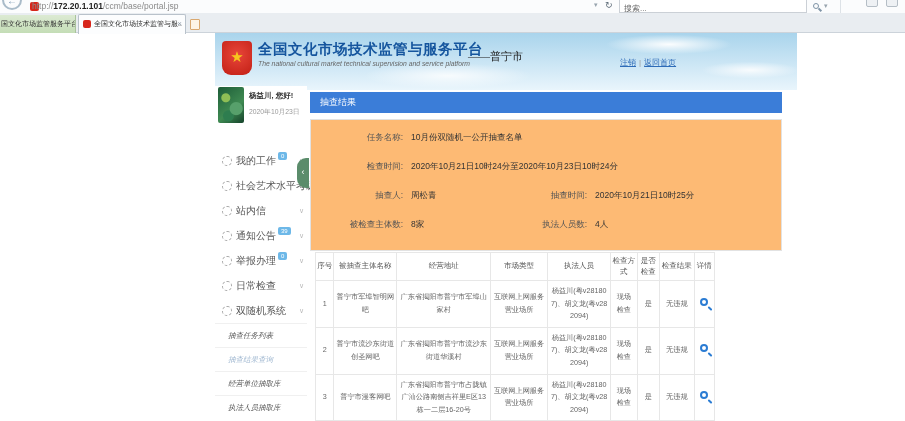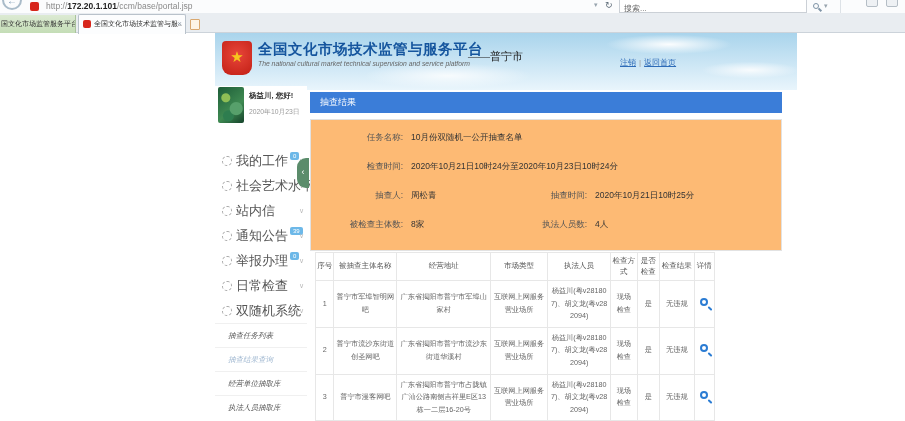--- a/index.html
+++ b/index.html
@@ -5,21 +5,21 @@
   * { margin:0; padding:0; box-sizing:border-box; }
   html,body { width:905px; height:421px; overflow:hidden; background:#fff;
     font-family:"Liberation Sans","DejaVu Sans",sans-serif; position:relative; }
   .abs { position:absolute; }
 
   
   .url-row { left:0; top:0; width:905px; height:13px; background:#fbfcfd; }
   .back-btn { left:2px; top:-10px; width:20px; height:20px; border:2px solid #a9bbc9;
     border-radius:50%; color:#7b98b5; font-size:10px; line-height:17px; text-align:center; }
   .url-favicon { left:30px; top:2px; width:9px; height:9px; background:#d7261c; border-radius:2px; }
-  .url-text { left:46px; top:1px; font-size:8.5px; color:#8a8a8a; white-space:nowrap; }
+  .url-text { left:32px; top:1px; font-size:8.5px; color:#8a8a8a; white-space:nowrap; }
   .url-text b { color:#222; font-weight:bold; }
   .url-caret { left:594px; top:1px; font-size:7px; color:#98a4ae; }
   .url-refresh { left:605px; top:0; font-size:9px; color:#5f6d79; }
   .search-box { left:619px; top:-2px; width:188px; height:15px; border:1px solid #cbd0d6; background:#fff; }
   .search-box span { position:absolute; left:4px; top:4px; font-size:8px; color:#666; }
   .mini-mag { left:813px; top:3px; width:6px; height:6px; border:1.5px solid #7e93a6; border-radius:50%; }
   .mini-mag::after { content:""; position:absolute; left:5px; top:4px; width:1.5px; height:4px;
     background:#7e93a6; transform:rotate(-45deg); }
   .mag-caret { left:824px; top:2px; font-size:7px; color:#98a4ae; }
   .chrome-sep { left:840px; top:0; width:1px; height:13px; background:#dde2e7; }
@@ -63,21 +63,21 @@
     background:
       radial-gradient(circle at 30% 30%, #8fbe55 0 4px, rgba(0,0,0,0) 5px),
       radial-gradient(circle at 70% 60%, #57a06b 0 6px, rgba(0,0,0,0) 7px),
       radial-gradient(circle at 40% 80%, #2e7d4f 0 5px, rgba(0,0,0,0) 6px),
       linear-gradient(140deg,#1d5c38,#3f8a52 60%,#14422a); }
   .greet { position:absolute; left:34px; top:5px; font-size:7.5px; font-weight:bold; color:#333; white-space:nowrap; }
   .sdate { position:absolute; left:34px; top:21px; font-size:6.8px; color:#9a9a9a; }
   .menu { position:absolute; left:0; top:62px; width:92px; }
   .mitem { position:relative; height:25px; display:flex; align-items:center; padding-left:7px; cursor:pointer; }
   .gear { width:10px; height:10px; border:1px dashed #a5a5a5; border-radius:50%; margin-right:4px; flex:none; }
-  .mlabel { font-size:13px; color:#555; white-space:nowrap; }
+  .mlabel { font-size:10px; color:#555; white-space:nowrap; }
   .badge { background:#6db8e8; color:#fff; font-size:6px; padding:1px 3px; border-radius:2px;
     margin-left:2px; position:relative; top:-5px; }
   .chev { position:absolute; right:3px; color:#bbb; font-size:7px; }
   .smenu { position:absolute; left:0; top:237px; width:92px;font-style:italic; }
   .sitem { height:24px; line-height:24px; padding-left:13px; font-size:7.5px; color:#555;
     border-top:1px solid #f0f0f0; white-space:nowrap; cursor:pointer; }
   .sitem.active { color:#9fb7d0; }
 
   .collapse-btn { left:297px; top:158px; width:12px; height:30px; background:#5b8c6b;
     border-radius:9px 0 0 9px; color:#fff; font-size:9px; line-height:29px; text-align:center; cursor:pointer; }

